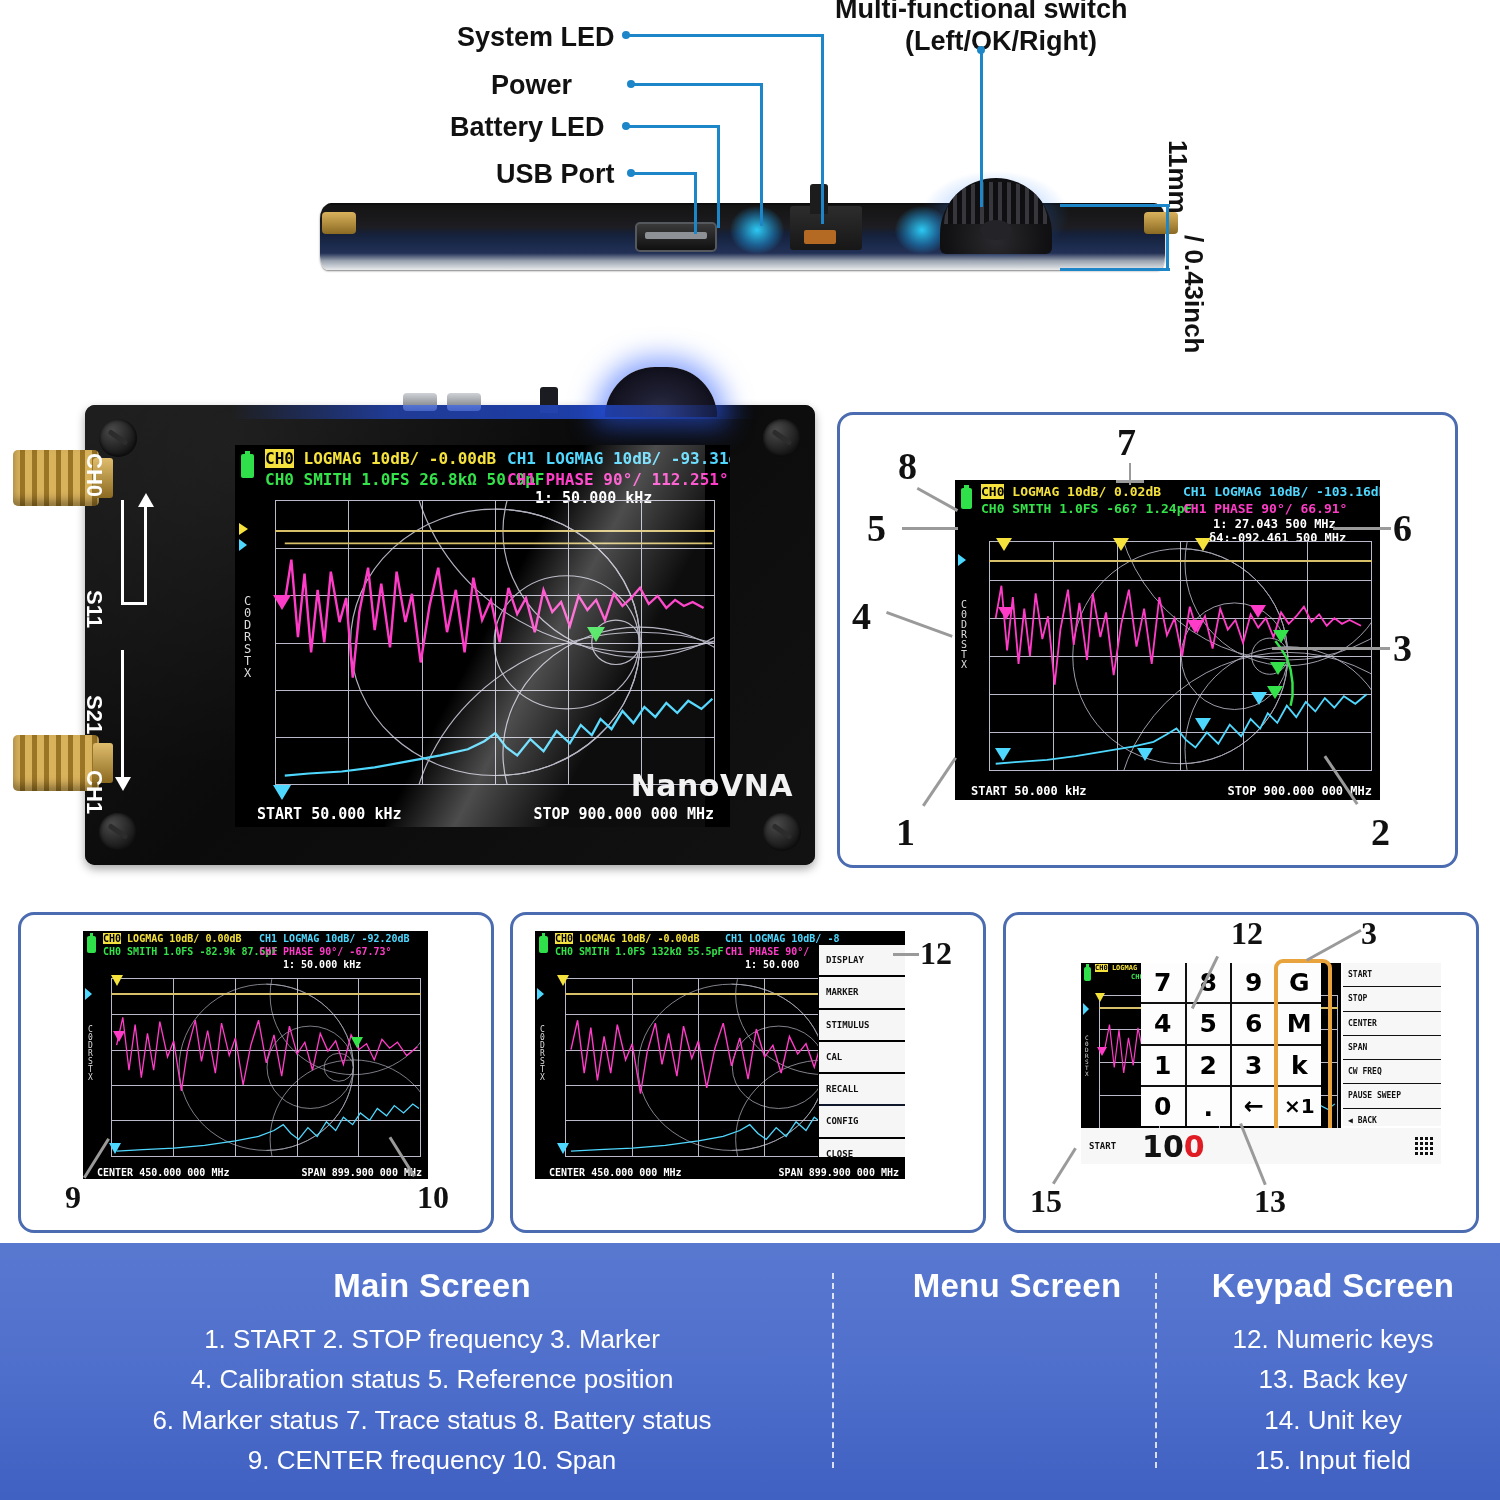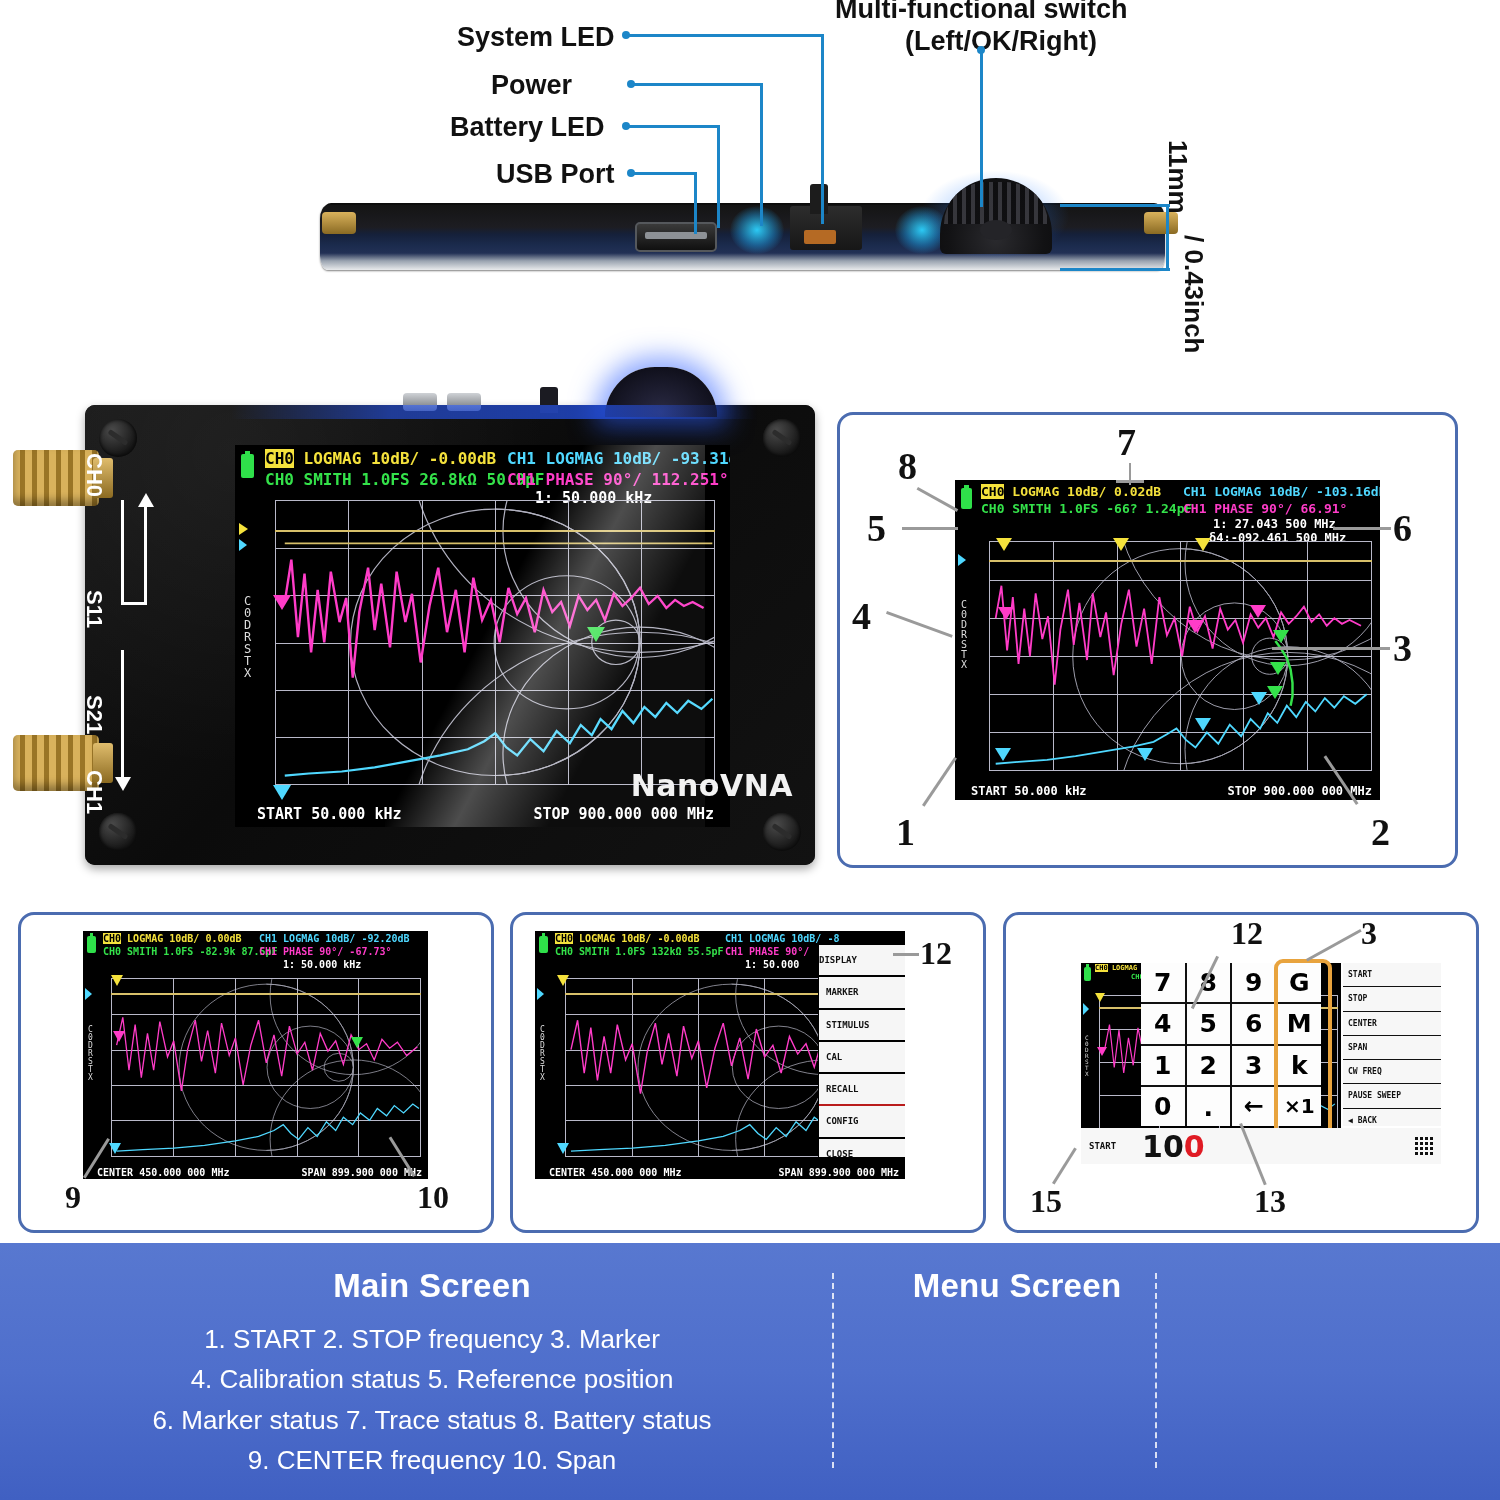--- a/index.html
+++ b/index.html
@@ -558,25 +558,25 @@
 
     <div class="refline" style="left:8%;right:2%;top:25%;"></div>
     <div class="reftri" style="left:2px;top:23%;border-left:7px solid #4fd8ff;"></div>
     <div class="mk" style="left:22px;top:44px;border-left-width:6px;border-right-width:6px;border-top:11px solid #f5e23c;"></div>
     <div class="mk" style="left:22px;top:212px;border-left-width:6px;border-right-width:6px;border-top:11px solid #4fd8ff;"></div>
 
     <div class="hdr" style="left:14px;bottom:1px;font-size:10px;font-weight:bold;color:#fff;">CENTER 450.000 000 MHz</div>
     <div class="hdr" style="right:6px;bottom:1px;font-size:10px;font-weight:bold;color:#fff;">SPAN 899.900 000 MHz</div>
 
     <div style="position:absolute;right:0;top:14px;width:86px;bottom:22px;background:#f6f6f6;border-left:1px solid #000;">
-      <div style="height:14.28%;border-bottom:2px solid #000;display:flex;align-items:center;padding-left:0;font-size:9px;font-weight:bold;color:#111;font-family:'DejaVu Sans Mono',monospace;">DISPLAY</div>
+      <div style="height:14.28%;border-bottom:2px solid #000;display:flex;align-items:center;padding-left:7px;font-size:9px;font-weight:bold;color:#111;font-family:'DejaVu Sans Mono',monospace;">DISPLAY</div>
       <div style="height:14.28%;border-bottom:2px solid #000;display:flex;align-items:center;padding-left:7px;font-size:9px;font-weight:bold;color:#111;font-family:'DejaVu Sans Mono',monospace;">MARKER</div>
       <div style="height:14.28%;border-bottom:2px solid #000;display:flex;align-items:center;padding-left:7px;font-size:9px;font-weight:bold;color:#111;font-family:'DejaVu Sans Mono',monospace;">STIMULUS</div>
       <div style="height:14.28%;border-bottom:2px solid #000;display:flex;align-items:center;padding-left:7px;font-size:9px;font-weight:bold;color:#111;font-family:'DejaVu Sans Mono',monospace;">CAL</div>
-      <div style="height:14.28%;border-bottom:2px solid #b91c1c;display:flex;align-items:center;padding-left:7px;font-size:9px;font-weight:bold;color:#111;font-family:'DejaVu Sans Mono',monospace;">RECALL</div>
+      <div style="height:14.28%;border-bottom:2px solid #0f172a;display:flex;align-items:center;padding-left:7px;font-size:9px;font-weight:bold;color:#111;font-family:'DejaVu Sans Mono',monospace;">RECALL</div>
       <div style="height:14.28%;border-bottom:2px solid #000;display:flex;align-items:center;padding-left:7px;font-size:9px;font-weight:bold;color:#111;font-family:'DejaVu Sans Mono',monospace;">CONFIG</div>
       <div style="height:14.28%;display:flex;align-items:center;padding-left:7px;font-size:9px;font-weight:bold;color:#111;font-family:'DejaVu Sans Mono',monospace;">CLOSE</div>
     </div>
   </div>
 
   <div class="callout-num" style="left:407px;top:22px;font-size:32px;">12</div>
   <div class="leader" style="left:380px;top:38px;width:26px;height:3px;"></div>
 </div>
 
 <div class="panel" style="left:1003px;top:912px;width:470px;height:315px;">
@@ -695,13 +695,20 @@
   </div>
 
   <div class="divider" style="left:832px;"></div>
 
   <div class="col" style="left:872px;width:290px;">
     <h3>Menu Screen</h3>
   </div>
 
   <div class="divider" style="left:1155px;"></div>
 
+  <div class="col" style="left:1183px;width:300px;">
+    <h3>Keypad Screen</h3>
+    <div class="line">12. Numeric keys</div>
+    <div class="line">13. Back key</div>
+    <div class="line">14. Unit key</div>
+    <div class="line">15. Input field</div>
+  </div>
 </div>
 
 </body></html>

